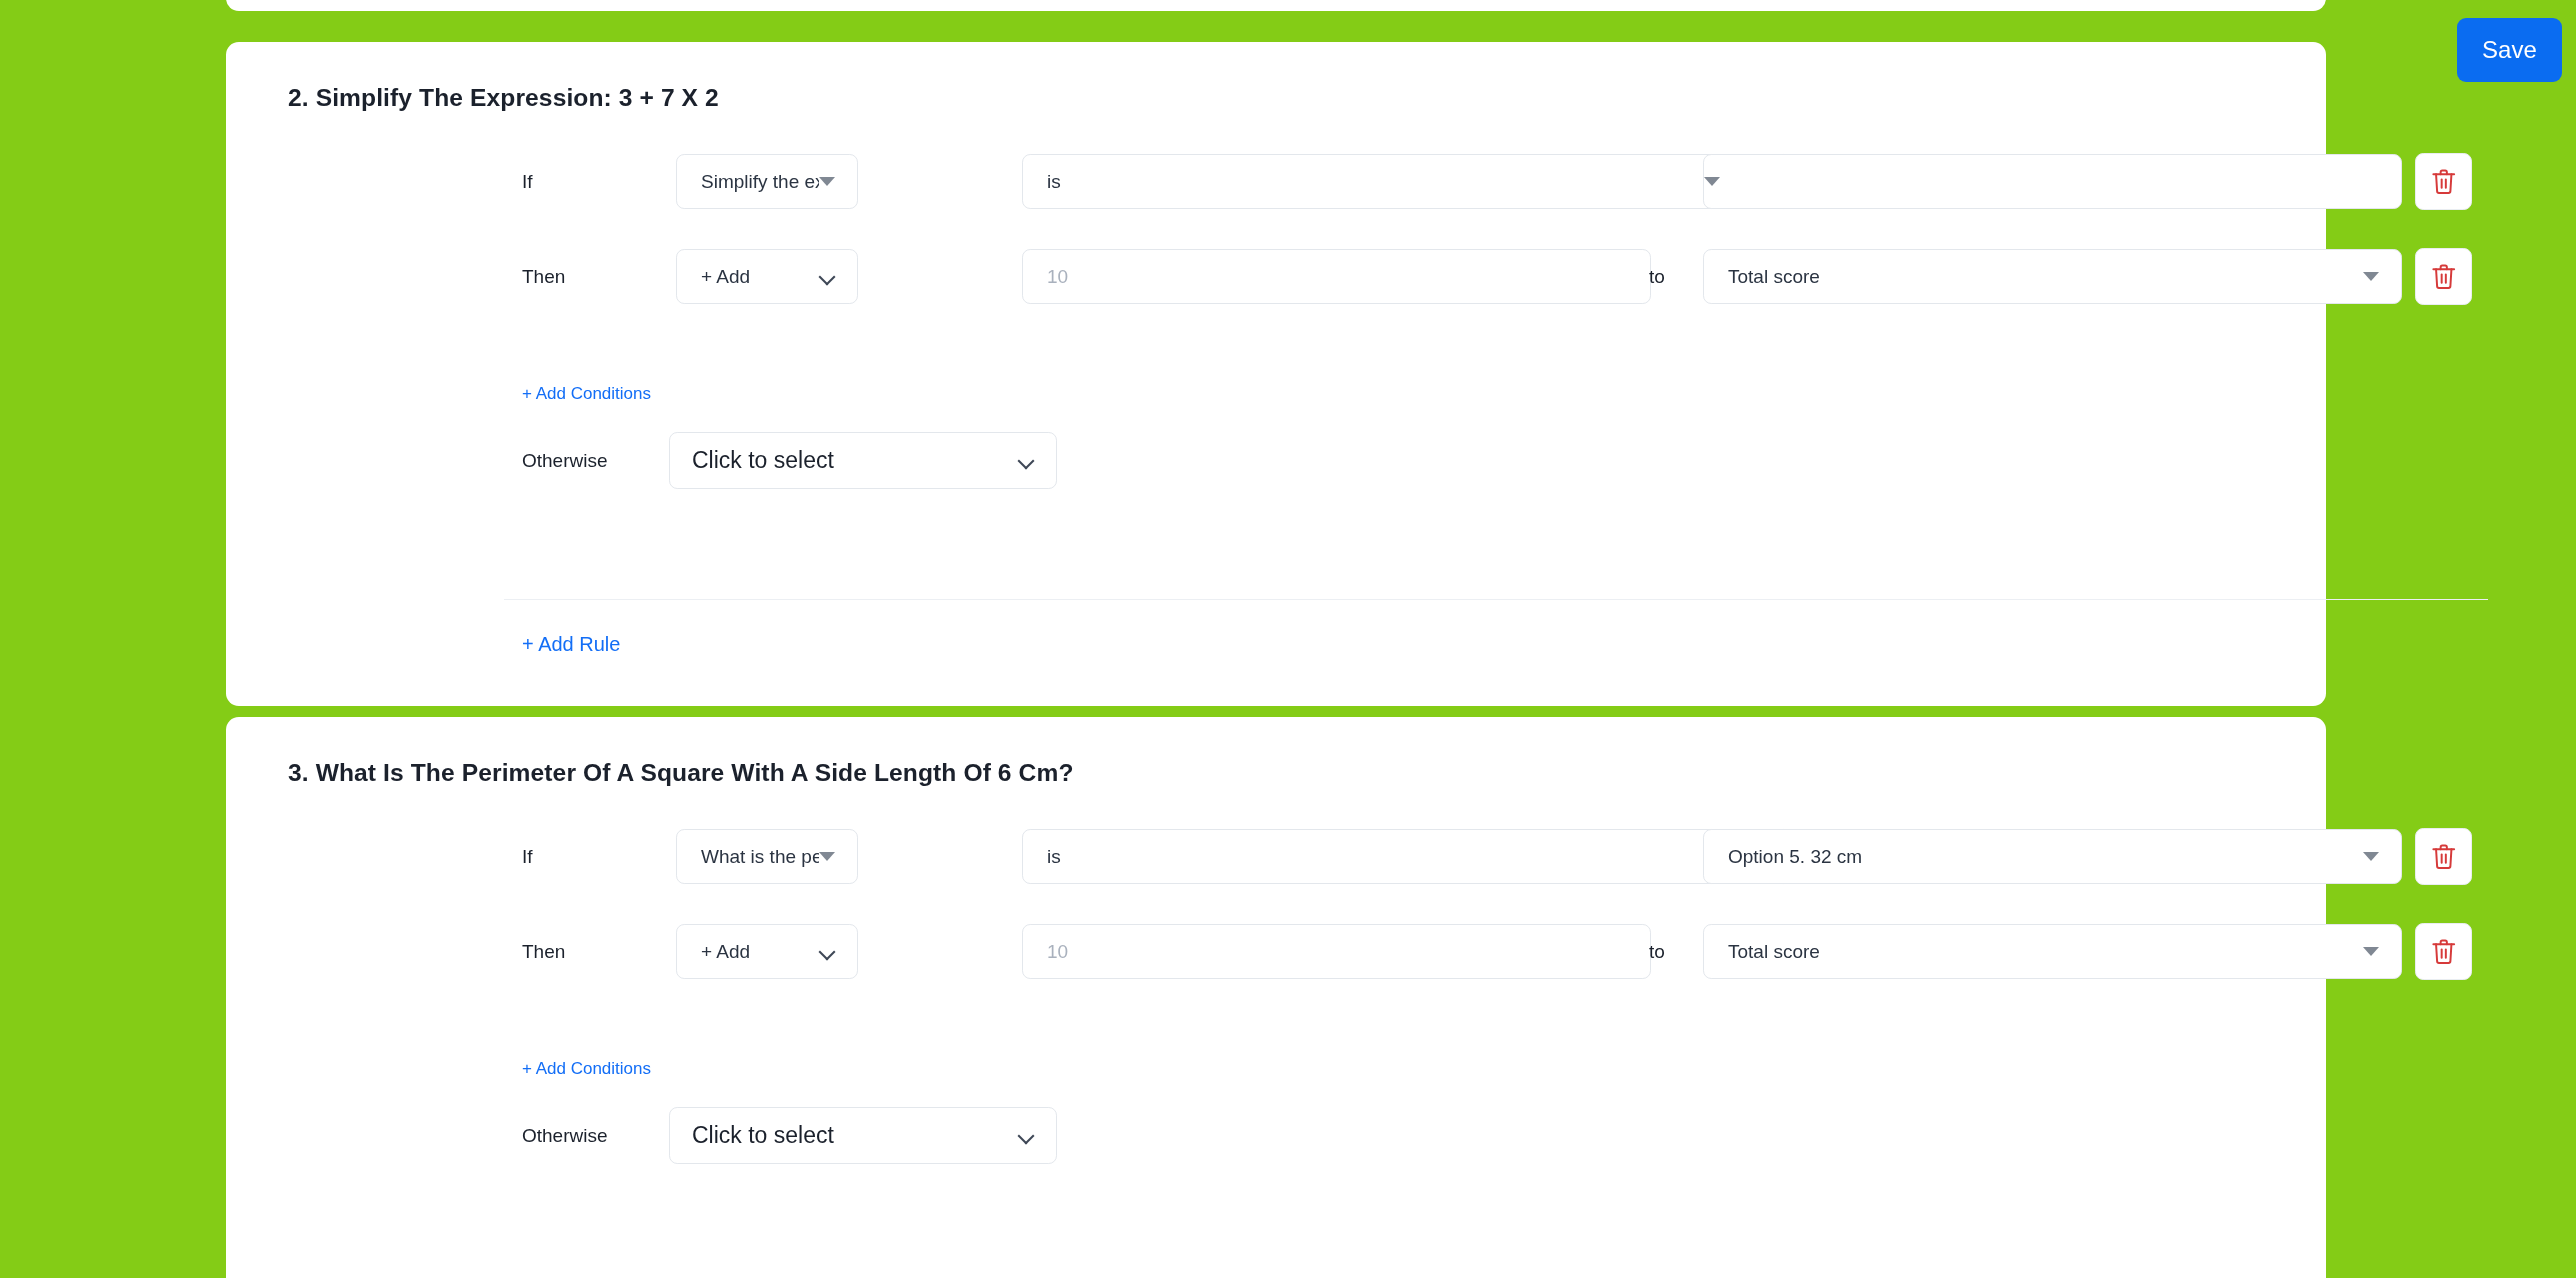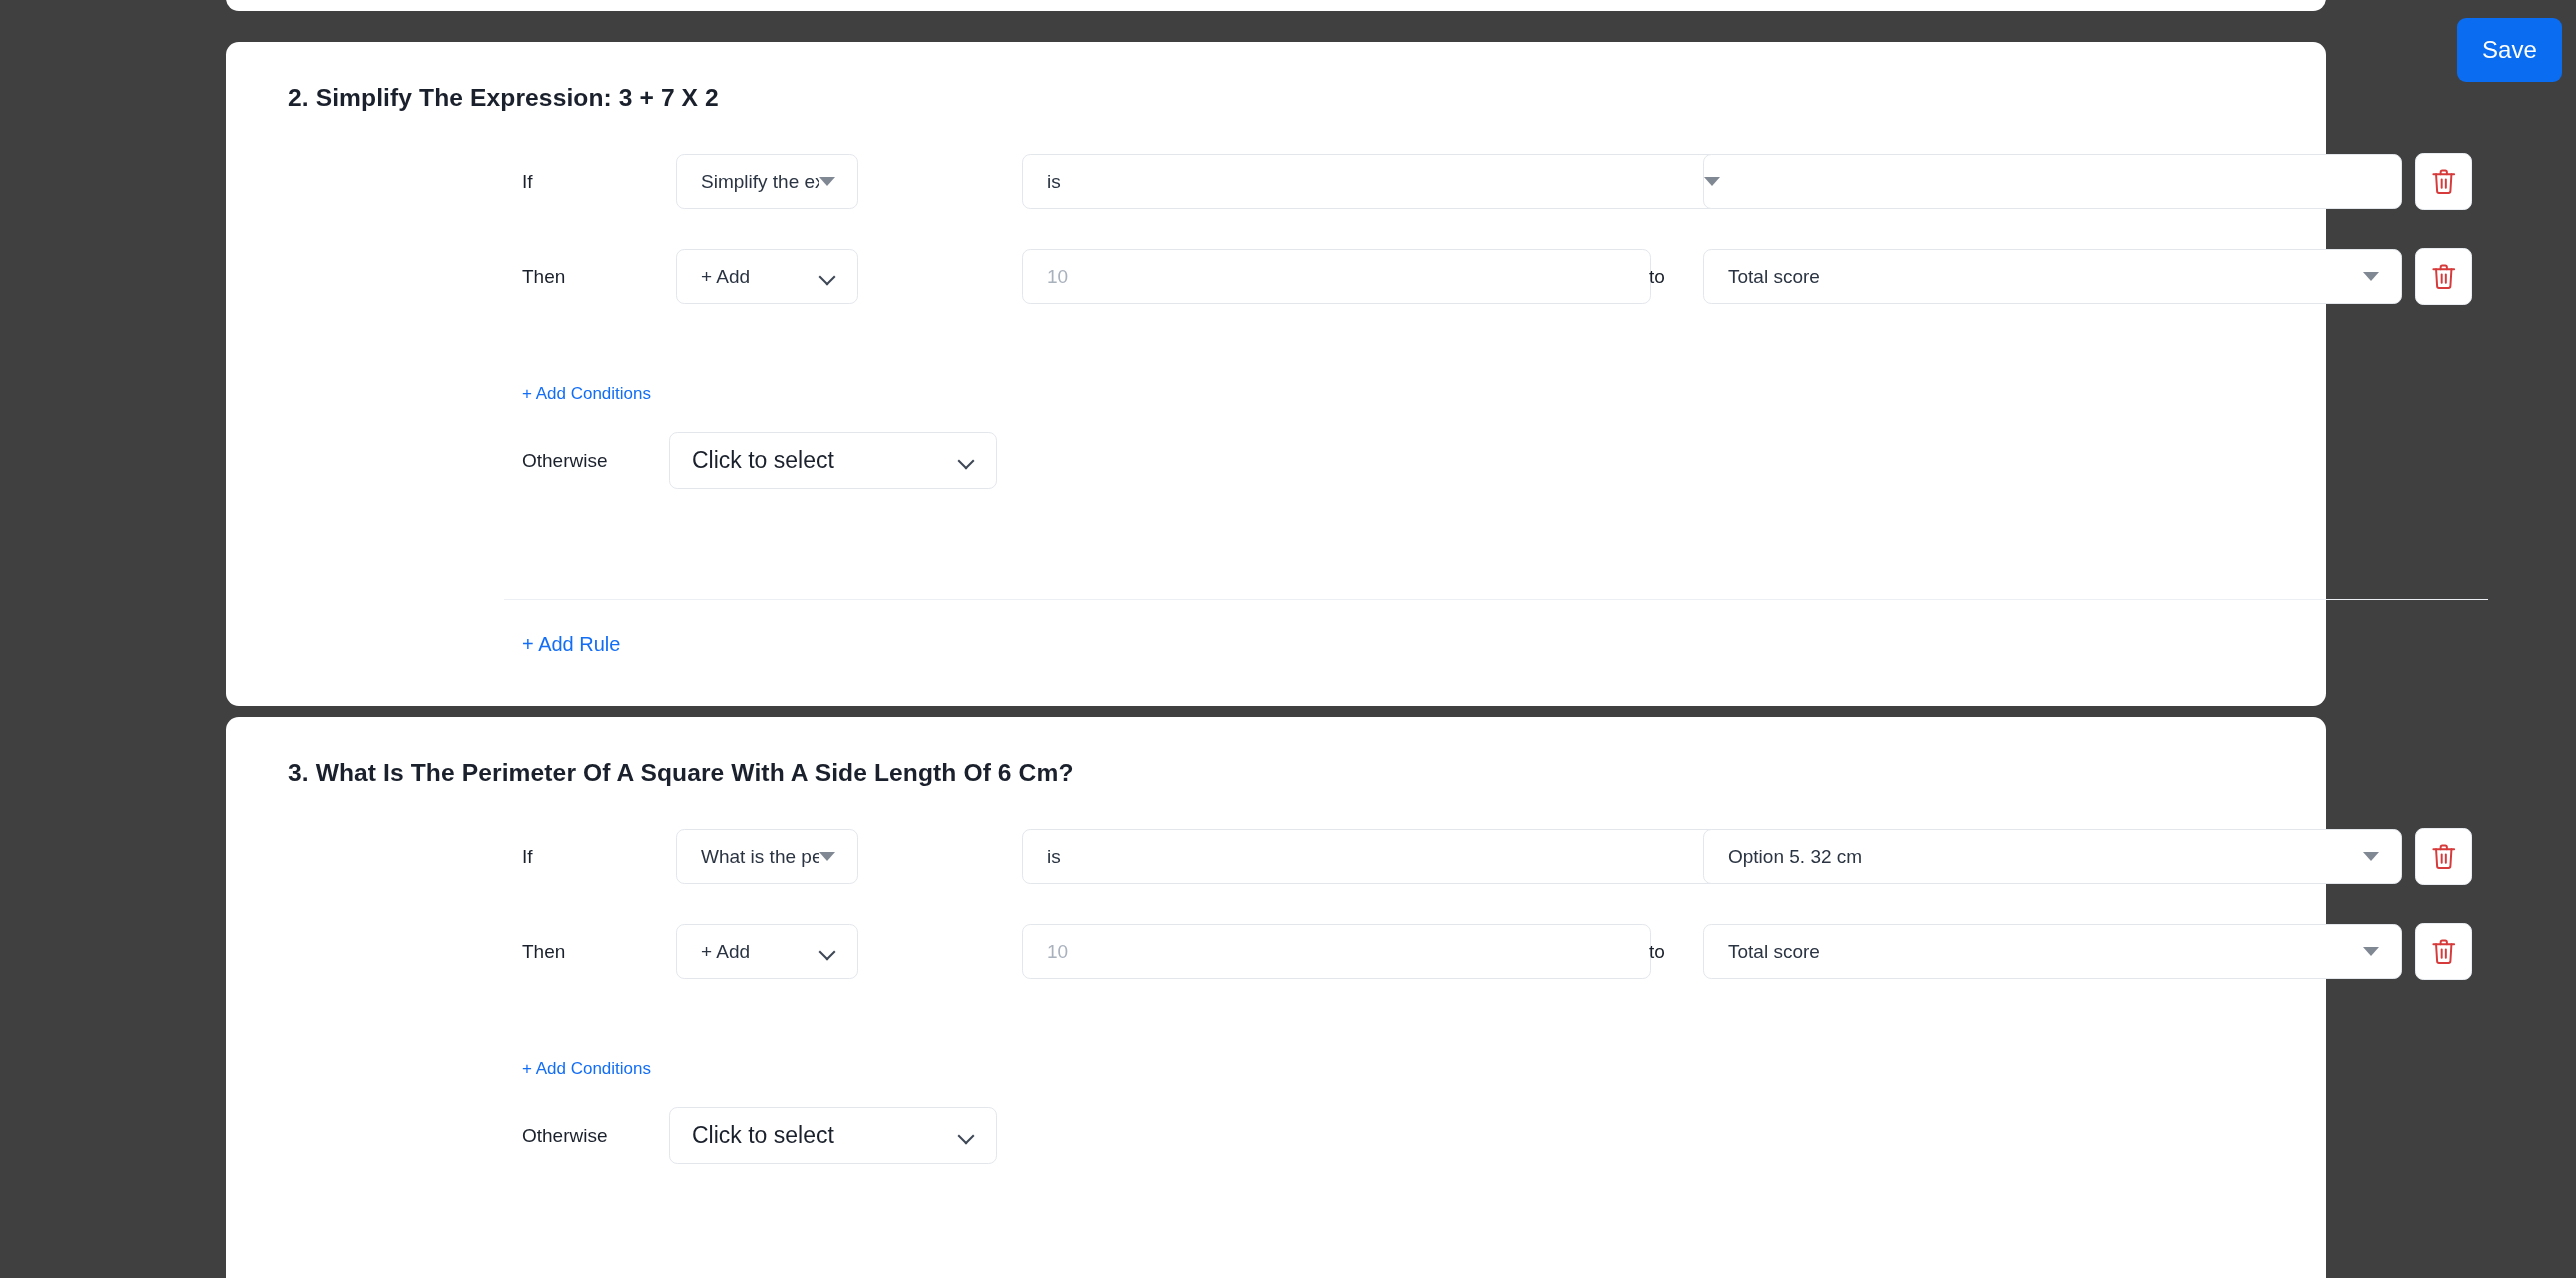--- a/index.html
+++ b/index.html
@@ -7,21 +7,21 @@
     width: 2576px;
     height: 1279px;
     background: #f4f6f8;
     font-family: "Liberation Sans", sans-serif;
     overflow: hidden;
   }
   .page {
     position: relative;
     width: 2576px;
     height: 1279px;
-    background: #404040;
+    background: #84cc16;
   }
 
   
   .save-btn {
     position: absolute;
     left: 2457px;
     top: 18px;
     width: 105px;
     height: 64px;
     background: #0a6cf1;
@@ -120,21 +120,21 @@
     border-bottom: 2.7px solid #3e4756;
     transform: rotate(45deg);
   }
 
   .f-question { left: 450px;  width: 182px; }
   .f-operator { left: 796px;  width: 770px; }
   .f-option   { left: 1477px; width: 699px; }
   .f-action   { left: 450px;  width: 182px; justify-content: flex-end; }
   .f-amount   { left: 796px;  width: 629px; }
   .f-target   { left: 1477px; width: 699px; }
-  .f-otherwise{ left: 443px;  width: 328px; }
+  .f-otherwise{ left: 443px;  width: 388px; }
   .f-otherwise .val { font-size: 23px; color: #1b212c; padding-left: 22px; }
 
   
   .f-operator .val, .f-option .val, .f-target .val { flex: 1; }
 
   .del-btn {
     position: absolute;
     left: 2189px;
     width: 57px;
     height: 57px;

